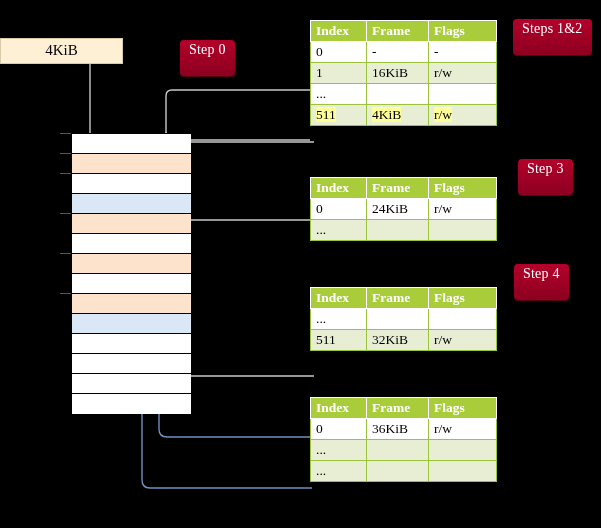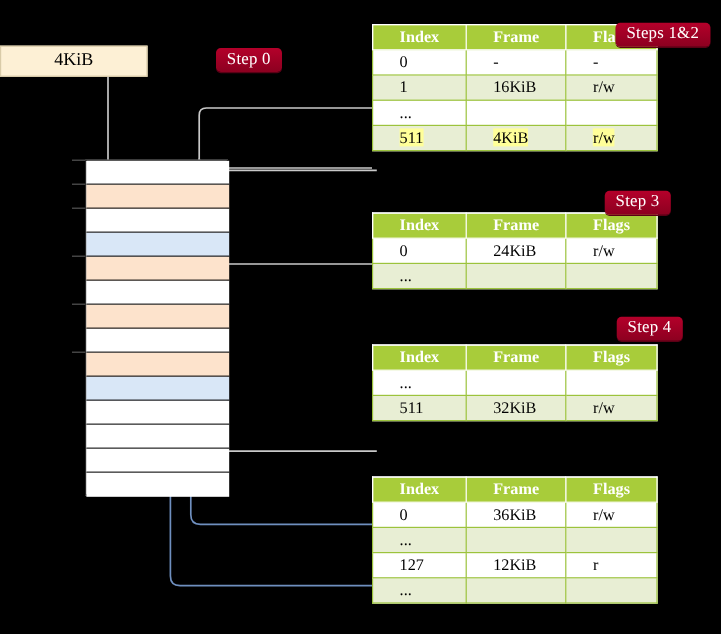--- a/index.html
+++ b/index.html
@@ -3,40 +3,40 @@
 <meta charset="utf-8">
 <style>
   html,body{margin:0;padding:0;background:#000;}
   body{width:601px;height:528px;position:relative;overflow:hidden;
        font-family:"Liberation Serif",serif;}
   #stage{position:absolute;left:0;top:0;width:601px;height:528px;}
 
   
   .step-badge{position:absolute;background:linear-gradient(#b4002a,#8c0020);
     color:#fff;font-family:"Liberation Serif",serif;font-size:14px;
-    padding:2px 9px 2px 9px;border-radius:4px;white-space:nowrap;
+    padding:2px 9px 18px 9px;border-radius:4px;white-space:nowrap;
     box-shadow:0 1px 0 #5a0015;letter-spacing:.2px;line-height:16px;}
 
   
   .srcbox{position:absolute;background:#fdf0d5;border:1px solid #d9cba8;
     color:#000;font-size:15px;text-align:center;line-height:22px;}
 
   
   .memcol{position:absolute;left:71px;top:133px;width:119px;height:280px;
     border:1px solid #000;box-sizing:border-box;background:#fff;}
   .memrow{position:absolute;left:0;width:119px;height:20px;
     border-bottom:1px solid #000;box-sizing:border-box;}
   .memrow.last{border-bottom:none;}
   .tick{position:absolute;left:60px;width:11px;height:0;
     border-top:1px solid #555;}
 
   
   .ptable{position:absolute;border-collapse:collapse;
     border:1px solid #9cc33c;background:#fff;font-size:13.5px;}
-  .ptable td,.ptable th{border:1px solid #9cc33c;padding:2px 22px;
+  .ptable td,.ptable th{border:1px solid #9cc33c;padding:2px 5px;
     height:20px;box-sizing:border-box;text-align:left;
     font-weight:normal;color:#000;}
   .ptable th{background:#a8cc3a;color:#fff;font-weight:bold;
     font-size:13.5px;border-color:#fff;}
   .ptable tr.alt td{background:#e8eed4;}
   .ptable tr.plain td{background:#fff;}
   .c-index{width:56px;}
   .c-frame{width:62px;}
   .c-flags{width:68px;}
   .hl{background:#ffff99;}
@@ -194,38 +194,33 @@
           <tr class="plain">
             <td class="c-index"><span>0</span></td>
             <td class="c-frame"><span>36KiB</span></td>
             <td class="c-flags"><span>r/w</span></td>
           </tr>
           <tr class="alt">
             <td class="c-index"><span>...</span></td>
             <td class="c-frame"></td>
             <td class="c-flags"></td>
           </tr>
-          <tr class="plain">
-            <td class="c-index"><span>127</span></td>
-            <td class="c-frame"><span>12KiB</span></td>
-            <td class="c-flags"><span>r</span></td>
-          </tr>
           <tr class="alt">
             <td class="c-index"><span>...</span></td>
             <td class="c-frame"></td>
             <td class="c-flags"></td>
           </tr>
         </tbody>
       </table>
     </div>
 
   <div id="badges-host">
       <div class="step-badge" style="left: 180px; top: 40px;">Step 0</div>
       <div class="step-badge" style="left: 513px; top: 19px;">Steps 1&amp;2</div>
-      <div class="step-badge" style="left: 504px; top: 159px;">Step 3</div>
+      <div class="step-badge" style="left: 518px; top: 159px;">Step 3</div>
       <div class="step-badge" style="left: 514px; top: 264px;">Step 4</div>
     </div>
 
 <div class="tick" style="position: absolute; left: 60px; top: 133px;"></div>
     <div class="tick" style="position: absolute; left: 60px; top: 153px;"></div>
     <div class="tick" style="position: absolute; left: 60px; top: 173px;"></div>
     <div class="tick" style="position: absolute; left: 60px; top: 213px;"></div>
     <div class="tick" style="position: absolute; left: 60px; top: 253px;"></div>
     <div class="tick" style="position: absolute; left: 60px; top: 293px;"></div>
   </div>

